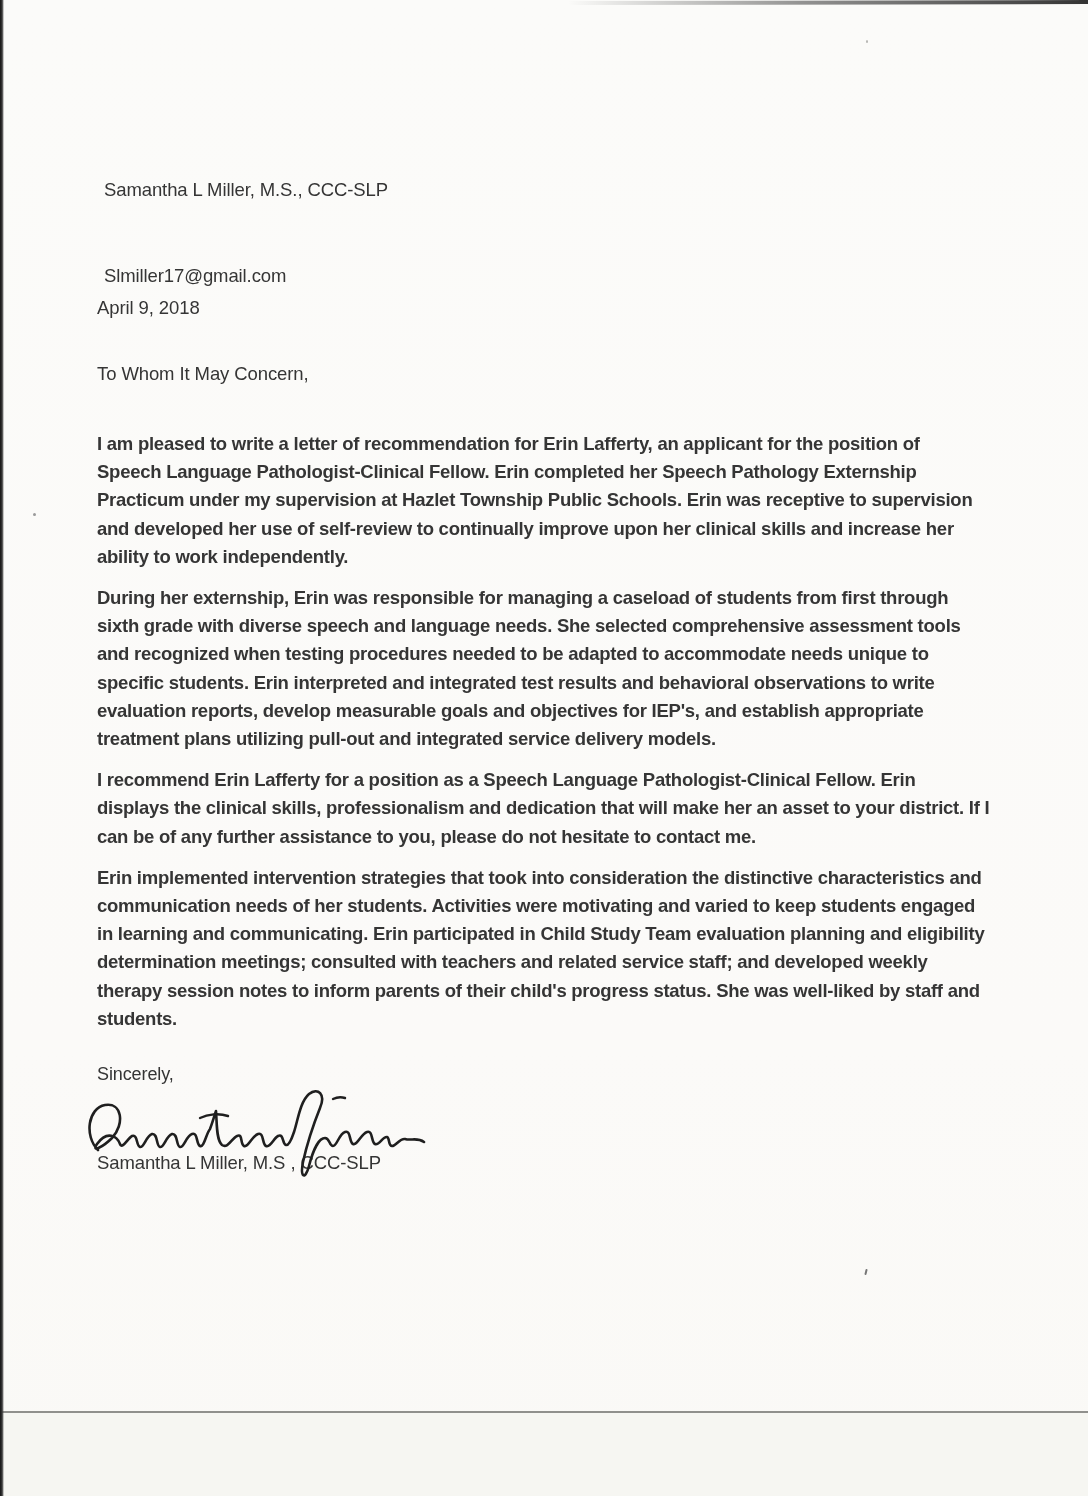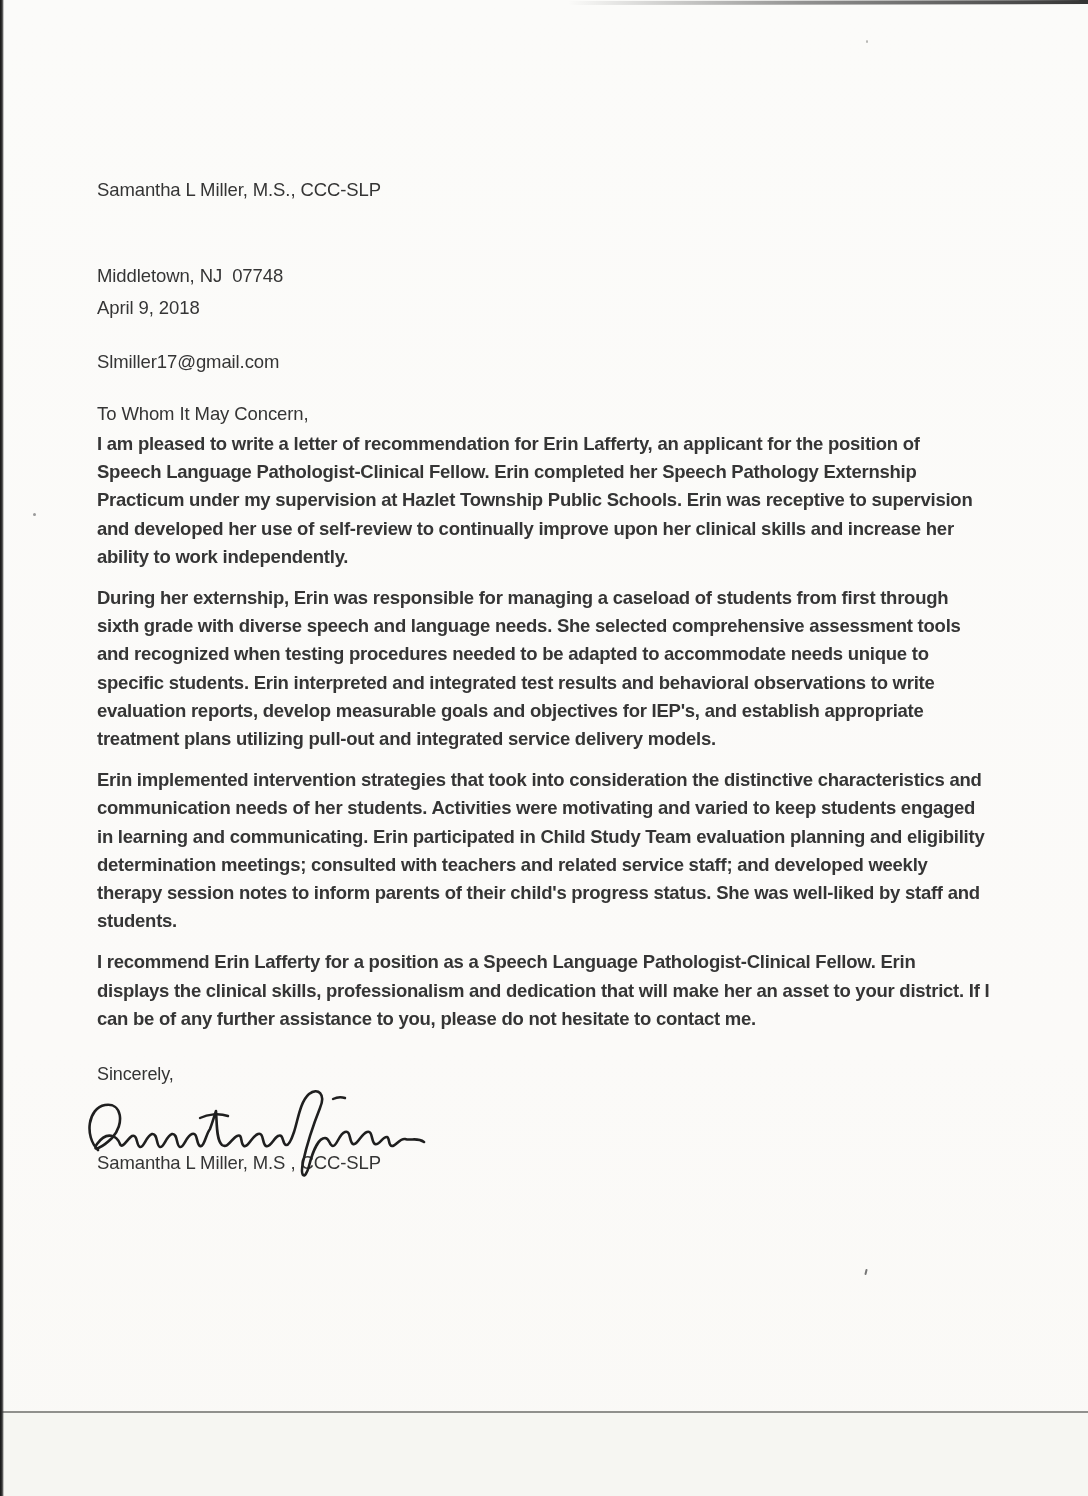--- a/index.html
+++ b/index.html
@@ -53,41 +53,40 @@
   .smudge.s1 { left: 758px; top: 1428px; width: 18px; height: 26px; transform: rotate(12deg); }
   .smudge.s2 { left: 843px; top: 1425px; width: 14px; height: 22px; transform: rotate(-8deg); }
   .speck { position: absolute; background: #9a9a9a; border-radius: 50%; }
   .speck.k1 { left: 33px; top: 513px; width: 3px; height: 3px; }
   .speck.k2 { left: 865px; top: 1269px; width: 2px; height: 6px; border-radius: 1px; transform: rotate(14deg); background: #777; }
   .speck.k3 { left: 866px; top: 40px; width: 2px; height: 3px; background: #b5b5b2; }
 
   
   .sender-block {
     position: absolute;
-    left: 97px; top: 119px;
+    left: 104px; top: 119px;
     font-size: 18.5px;
     line-height: 28.6px;
     letter-spacing: -0.1px;
     white-space: pre;
   }
   .sender-email {
     text-underline-offset: 3px;
   }
   .date-line {
     position: absolute;
     left: 97px; top: 297px;
     font-size: 18.5px;
     letter-spacing: -0.1px;
   }
   .salutation-line {
     position: absolute;
     left: 97px; top: 363px;
     font-size: 18.5px;
     letter-spacing: -0.1px;
-    margin-top: 40px;
   }
   .letter-body {
     position: absolute;
     left: 97px; top: 430px;
     width: 965px;
     font-size: 18.5px;
     line-height: 28.2px;
     letter-spacing: -0.25px;
   }
   .letter-body p {
@@ -117,49 +116,48 @@
 </head>
 <body>
 
 <div class="scan-page">
 
   <div class="edge-left"></div>
   <div class="edge-top-right"></div>
 
   <div class="sender-block">
     <div>Samantha L Miller, M.S., CCC-SLP</div>
-    <div>Middletown, NJ  07748</div>
     <div class="sender-email">Slmiller17@gmail.com</div>
   </div>
 
   <div class="date-line">April 9, 2018</div>
 
   <div class="salutation-line">To Whom It May Concern,</div>
 
   <div class="letter-body">
     <p>I am pleased to write a letter of recommendation for Erin Lafferty, an applicant for the position of
 Speech Language Pathologist-Clinical Fellow. Erin completed her Speech Pathology Externship
 Practicum under my supervision at Hazlet Township Public Schools. Erin was receptive to supervision
 and developed her use of self-review to continually improve upon her clinical skills and increase her
 ability to work independently.</p>
     <p>During her externship, Erin was responsible for managing a caseload of students from first through
 sixth grade with diverse speech and language needs. She selected comprehensive assessment tools
 and recognized when testing procedures needed to be adapted to accommodate needs unique to
 specific students. Erin interpreted and integrated test results and behavioral observations to write
 evaluation reports, develop measurable goals and objectives for IEP's, and establish appropriate
 treatment plans utilizing pull-out and integrated service delivery models.</p>
+    <p>I recommend Erin Lafferty for a position as a Speech Language Pathologist-Clinical Fellow. Erin
+displays the clinical skills, professionalism and dedication that will make her an asset to your district. If I
+can be of any further assistance to you, please do not hesitate to contact me.</p>
     <p>Erin implemented intervention strategies that took into consideration the distinctive characteristics and
 communication needs of her students. Activities were motivating and varied to keep students engaged
 in learning and communicating. Erin participated in Child Study Team evaluation planning and eligibility
 determination meetings; consulted with teachers and related service staff; and developed weekly
 therapy session notes to inform parents of their child's progress status. She was well-liked by staff and
 students.</p>
-    <p>I recommend Erin Lafferty for a position as a Speech Language Pathologist-Clinical Fellow. Erin
-displays the clinical skills, professionalism and dedication that will make her an asset to your district. If I
-can be of any further assistance to you, please do not hesitate to contact me.</p>
   </div>
 
   <div class="closing-line">Sincerely,</div>
 
   <svg class="signature-svg" width="345" height="102" viewBox="0 0 345 102" fill="none" xmlns="http://www.w3.org/2000/svg">
     <path d="M14,64
              C0,50 4,22 21,19
              C38,16 41,38 28,52
              C19,61 7,67 13,58
              C23,44 33,50 36,58

